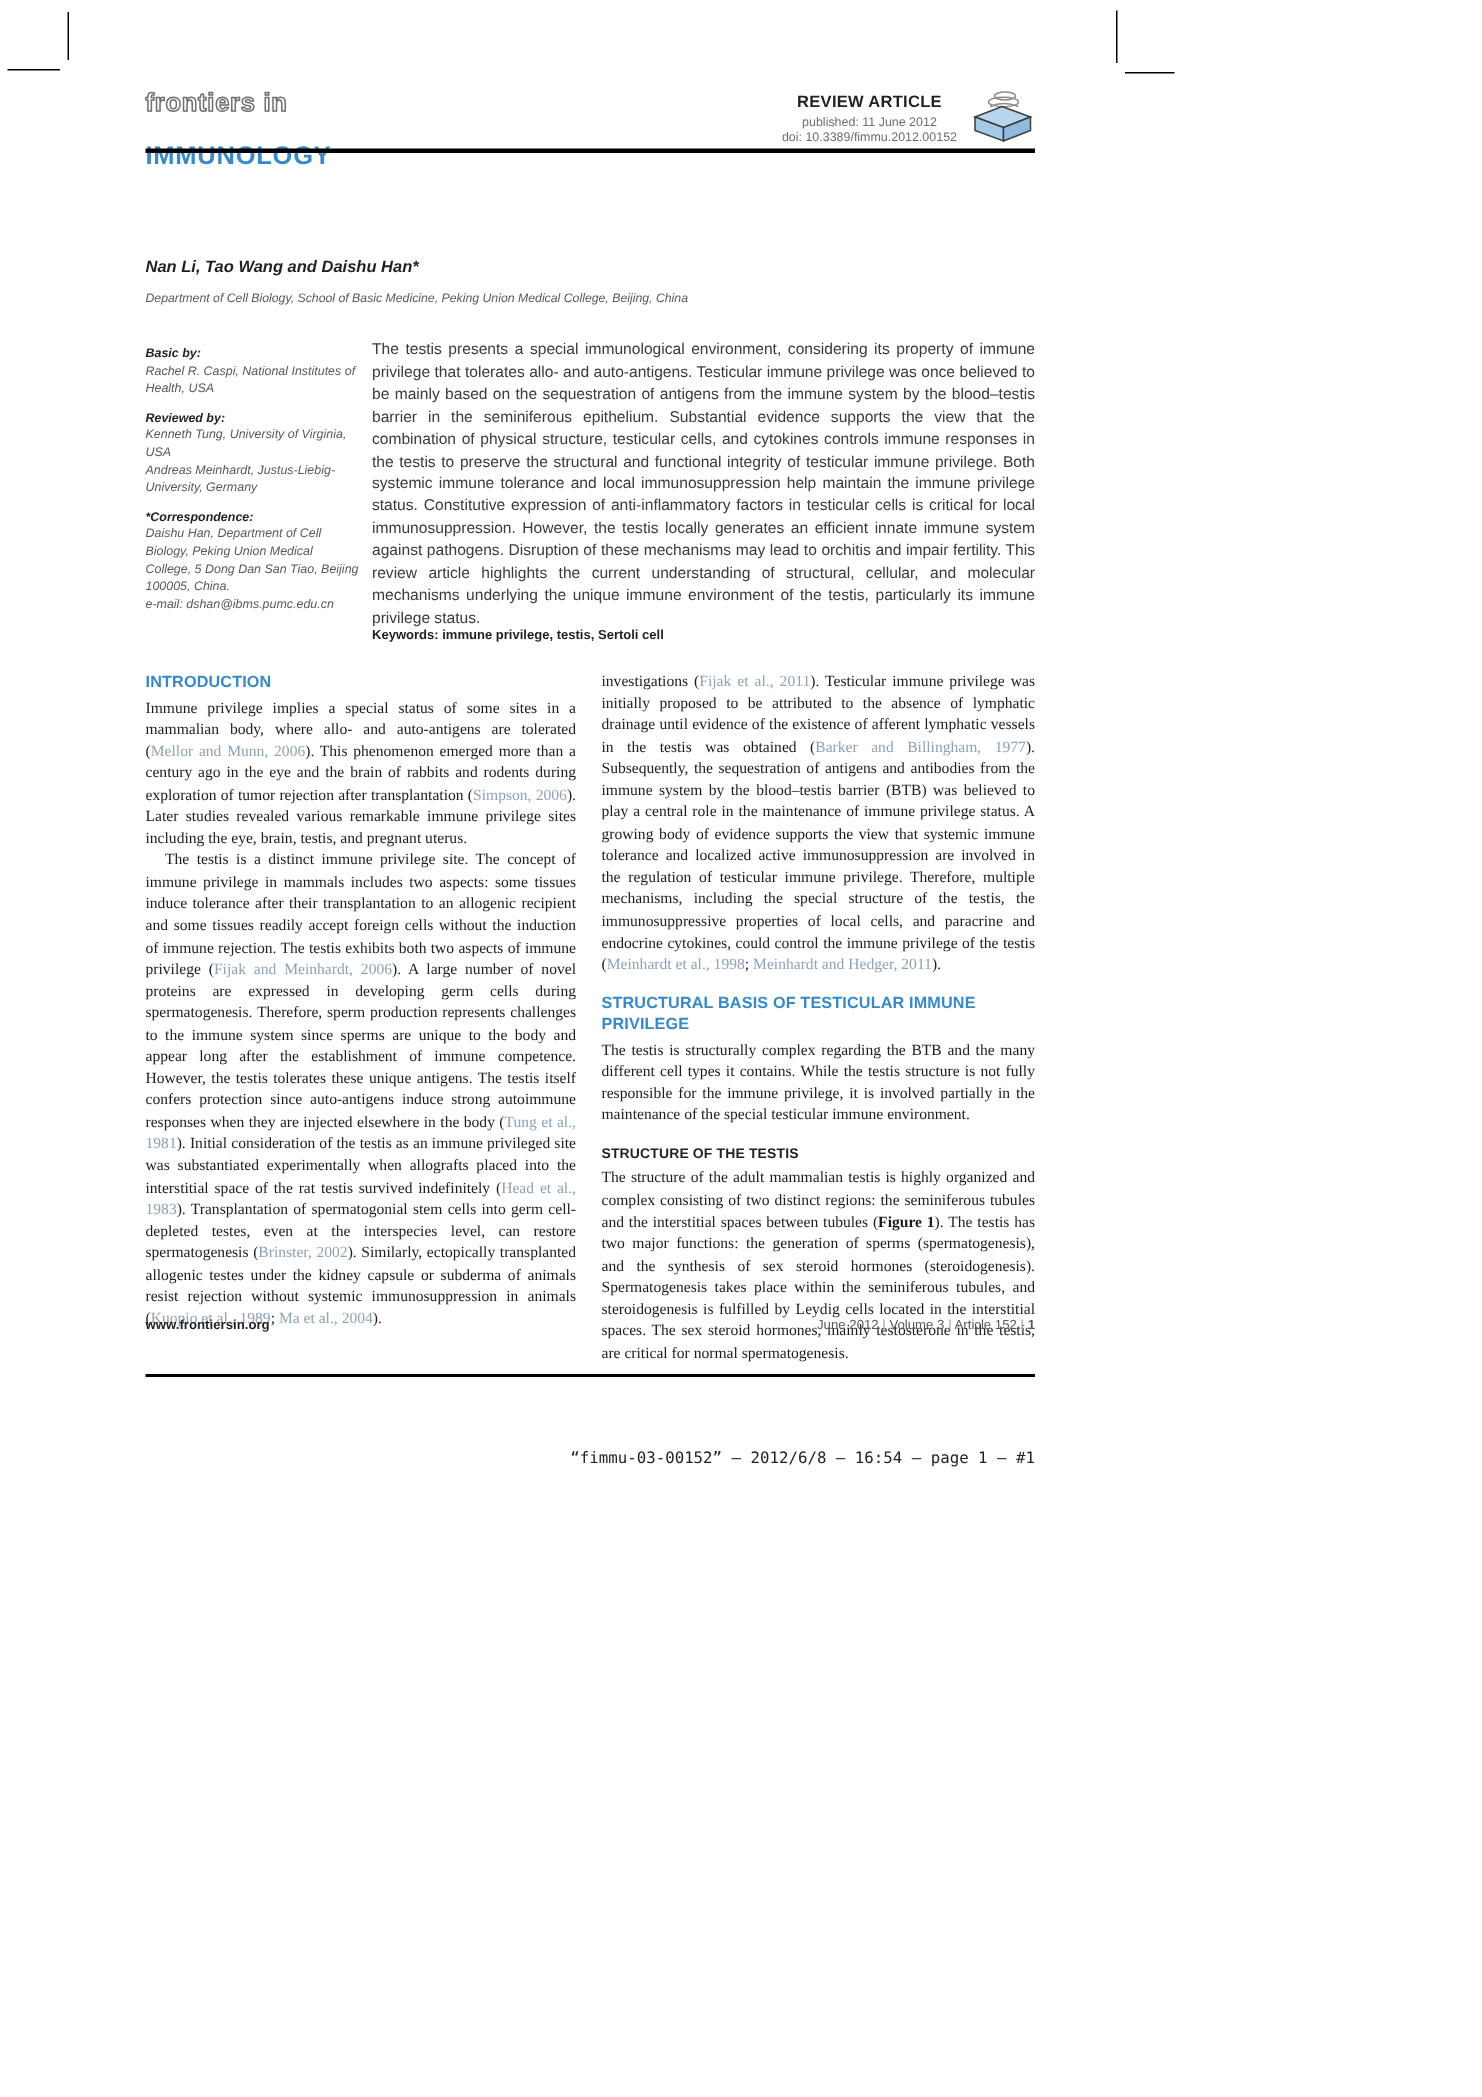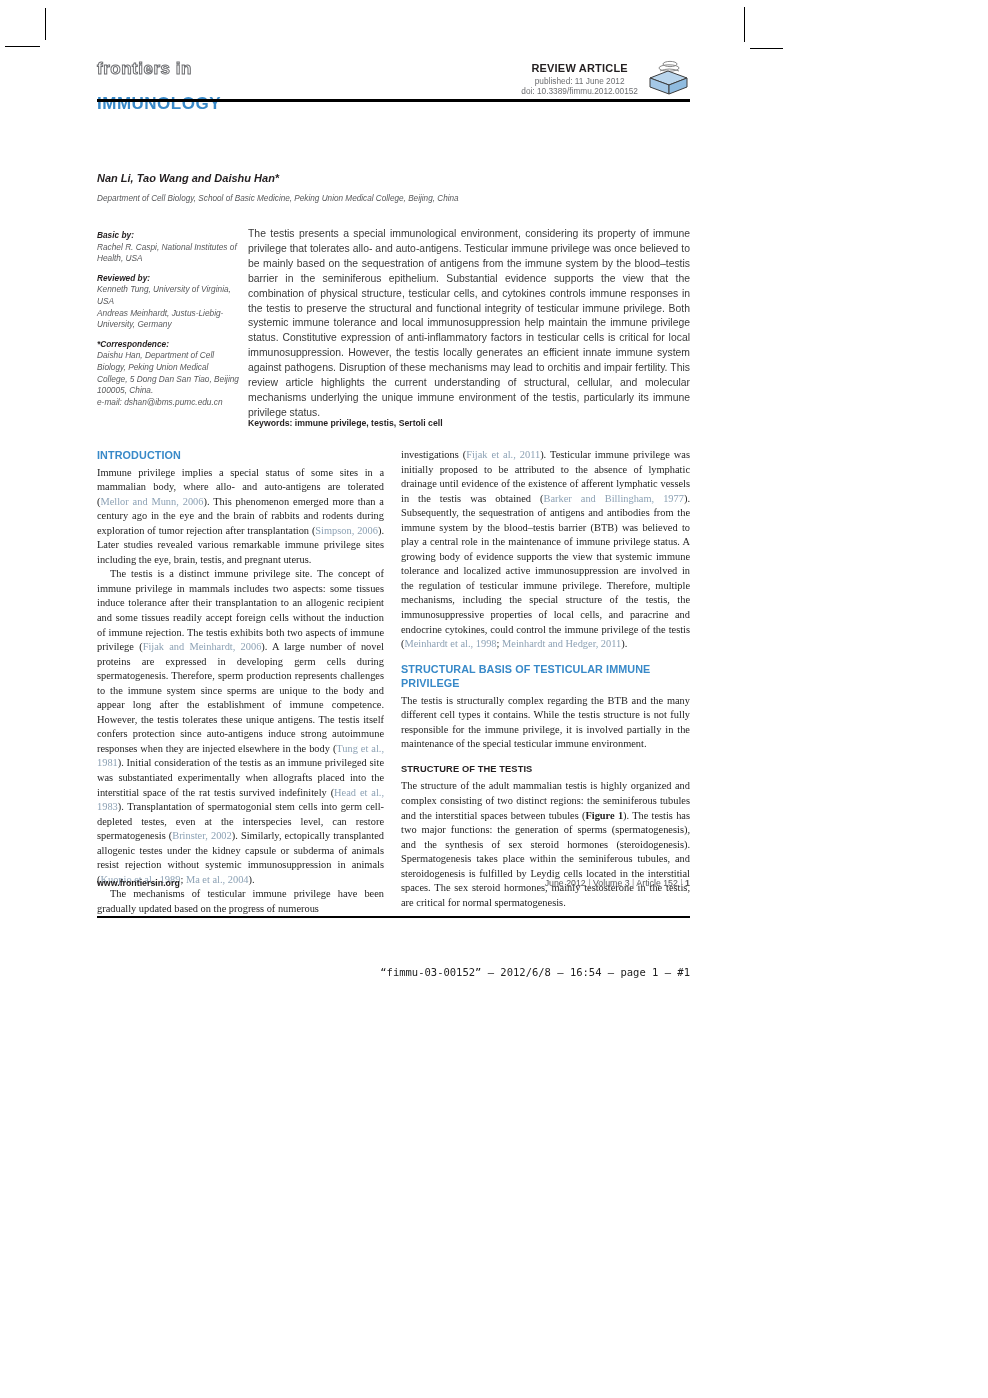--- a/index.html
+++ b/index.html
@@ -102,21 +102,20 @@
     <div>e-mail: dshan@ibms.pumc.edu.cn</div>
   </div>
 
   <div class="abstract">The testis presents a special immunological environment, considering its property of immune privilege that tolerates allo- and auto-antigens. Testicular immune privilege was once believed to be mainly based on the sequestration of antigens from the immune system by the blood–testis barrier in the seminiferous epithelium. Substantial evidence supports the view that the combination of physical structure, testicular cells, and cytokines controls immune responses in the testis to preserve the structural and functional integrity of testicular immune privilege. Both systemic immune tolerance and local immunosuppression help maintain the immune privilege status. Constitutive expression of anti-inflammatory factors in testicular cells is critical for local immunosuppression. However, the testis locally generates an efficient innate immune system against pathogens. Disruption of these mechanisms may lead to orchitis and impair fertility. This review article highlights the current understanding of structural, cellular, and molecular mechanisms underlying the unique immune environment of the testis, particularly its immune privilege status.</div>
   <div class="keywords">Keywords: immune privilege, testis, Sertoli cell</div>
 
   <div class="col col-left">
     <div class="h1">INTRODUCTION</div>
     <p class="para"><span>Immune privilege implies a special status of some sites in a mammalian body, where allo- and auto-antigens are tolerated (</span><span class="cite">Mellor and Munn, 2006</span><span>). This phenomenon emerged more than a century ago in the eye and the brain of rabbits and rodents during exploration of tumor rejection after transplantation (</span><span class="cite">Simpson, 2006</span><span>). Later studies revealed various remarkable immune privilege sites including the eye, brain, testis, and pregnant uterus.</span></p>
     <p class="para indent"><span>The testis is a distinct immune privilege site. The concept of immune privilege in mammals includes two aspects: some tissues induce tolerance after their transplantation to an allogenic recipient and some tissues readily accept foreign cells without the induction of immune rejection. The testis exhibits both two aspects of immune privilege (</span><span class="cite">Fijak and Meinhardt, 2006</span><span>). A large number of novel proteins are expressed in developing germ cells during spermatogenesis. Therefore, sperm production represents challenges to the immune system since sperms are unique to the body and appear long after the establishment of immune competence. However, the testis tolerates these unique antigens. The testis itself confers protection since auto-antigens induce strong autoimmune responses when they are injected elsewhere in the body (</span><span class="cite">Tung et al., 1981</span><span>). Initial consideration of the testis as an immune privileged site was substantiated experimentally when allografts placed into the interstitial space of the rat testis survived indefinitely (</span><span class="cite">Head et al., 1983</span><span>). Transplantation of spermatogonial stem cells into germ cell-depleted testes, even at the interspecies level, can restore spermatogenesis (</span><span class="cite">Brinster, 2002</span><span>). Similarly, ectopically transplanted allogenic testes under the kidney capsule or subderma of animals resist rejection without systemic immunosuppression in animals (</span><span class="cite">Kuopio et al., 1989</span><span>; </span><span class="cite">Ma et al., 2004</span><span>).</span></p>
-    <p class="para indent"><span>The mechanisms of testicular immune privilege have been gradually updated based on the progress of numerous</span></p>
   </div>
 
   <div class="col col-right">
     <p class="para"><span>investigations (</span><span class="cite">Fijak et al., 2011</span><span>). Testicular immune privilege was initially proposed to be attributed to the absence of lymphatic drainage until evidence of the existence of afferent lymphatic vessels in the testis was obtained (</span><span class="cite">Barker and Billingham, 1977</span><span>). Subsequently, the sequestration of antigens and antibodies from the immune system by the blood–testis barrier (BTB) was believed to play a central role in the maintenance of immune privilege status. A growing body of evidence supports the view that systemic immune tolerance and localized active immunosuppression are involved in the regulation of testicular immune privilege. Therefore, multiple mechanisms, including the special structure of the testis, the immunosuppressive properties of local cells, and paracrine and endocrine cytokines, could control the immune privilege of the testis (</span><span class="cite">Meinhardt et al., 1998</span><span>; </span><span class="cite">Meinhardt and Hedger, 2011</span><span>).</span></p>
     <div class="h1 spaced">STRUCTURAL BASIS OF TESTICULAR IMMUNE PRIVILEGE</div>
     <p class="para"><span>The testis is structurally complex regarding the BTB and the many different cell types it contains. While the testis structure is not fully responsible for the immune privilege, it is involved partially in the maintenance of the special testicular immune environment.</span></p>
     <div class="h2">STRUCTURE OF THE TESTIS</div>
     <p class="para"><span>The structure of the adult mammalian testis is highly organized and complex consisting of two distinct regions: the seminiferous tubules and the interstitial spaces between tubules (</span><span class="b">Figure 1</span><span>). The testis has two major functions: the generation of sperms (spermatogenesis), and the synthesis of sex steroid hormones (steroidogenesis). Spermatogenesis takes place within the seminiferous tubules, and steroidogenesis is fulfilled by Leydig cells located in the interstitial spaces. The sex steroid hormones, mainly testosterone in the testis, are critical for normal spermatogenesis.</span></p>
   </div>
 

